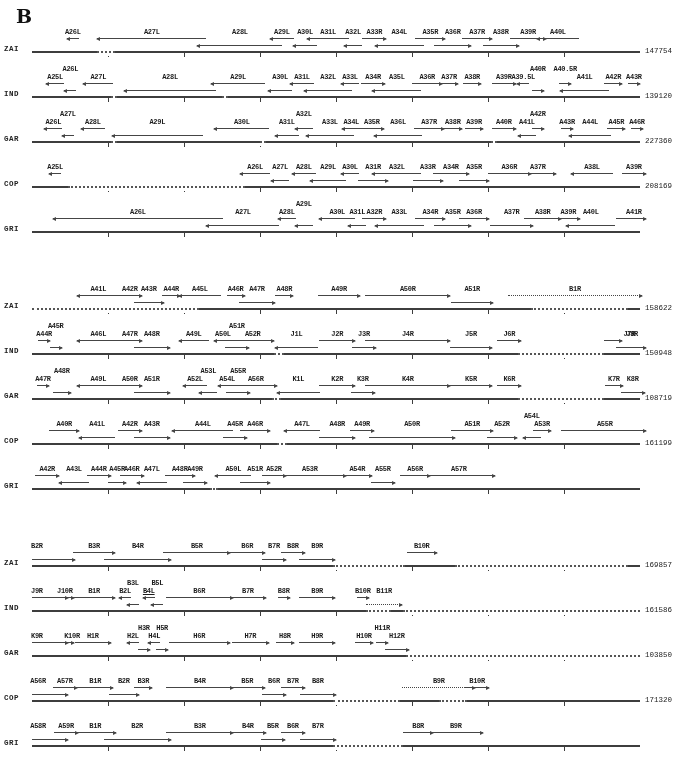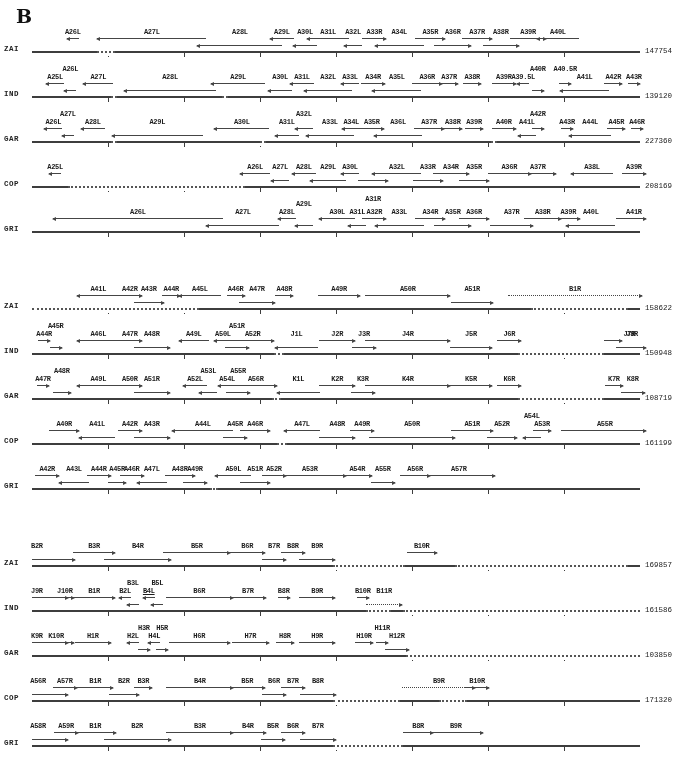--- a/index.html
+++ b/index.html
@@ -332,21 +332,21 @@
           <span class="ah ah-l"></span>
         </div>
         <div class="glabel" style="left: 328.096px; top: 10px;">A29L</div>
         <div class="arrow" style="left: 309.856px; width: 36.48px; top: 27px;">
           <span class="ah ah-l"></span>
         </div>
         <div class="glabel" style="left: 349.984px; top: 10px;">A30L</div>
         <div class="arrow" style="left: 340.864px; width: 18.24px; top: 20px;">
           <span class="ah ah-l"></span>
         </div>
-        <div class="glabel" style="left: 373.088px; top: 10px; margin-top: 32px;">A31R</div>
+        <div class="glabel" style="left: 373.088px; top: 10px;">A31R</div>
         <div class="arrow" style="left: 357.888px; width: 30.4px; top: 27px;">
           <span class="ah ah-r"></span>
         </div>
         <div class="glabel" style="left: 396.8px; top: 10px;">A32L</div>
         <div class="arrow" style="left: 372.48px; width: 48.64px; top: 20px;">
           <span class="ah ah-l"></span>
         </div>
         <div class="glabel" style="left: 427.808px; top: 10px;">A33R</div>
         <div class="arrow" style="left: 412.608px; width: 30.4px; top: 27px;">
           <span class="ah ah-r"></span>
@@ -990,21 +990,21 @@
           <div class="dotline" style="left: 61%; width: 39%;"></div>
         </div>
         <div class="endnum">161586</div>
       </div>
       <div class="map-row" style="top: 622px;">
         <div class="strain">GAR</div>
         <div class="glabel" style="left: 36.864px; top: 10px;">K9R</div>
         <div class="arrow" style="left: 32px; width: 36.48px; top: 20px;">
           <span class="ah ah-r"></span>
         </div>
-        <div class="glabel" style="left: 56px; top: 10px;">K10R</div>
+        <div class="glabel" style="left: 72px; top: 10px;">K10R</div>
         <div class="arrow" style="left: 55.712px; width: 18.24px; top: 20px;">
           <span class="ah ah-r"></span>
         </div>
         <div class="glabel" style="left: 92.8px; top: 10px;">H1R</div>
         <div class="arrow" style="left: 74.56px; width: 36.48px; top: 20px;">
           <span class="ah ah-r"></span>
         </div>
         <div class="glabel" style="left: 132.928px; top: 10px;">H2L</div>
         <div class="arrow" style="left: 126.848px; width: 12.16px; top: 20px;">
           <span class="ah ah-l"></span>

